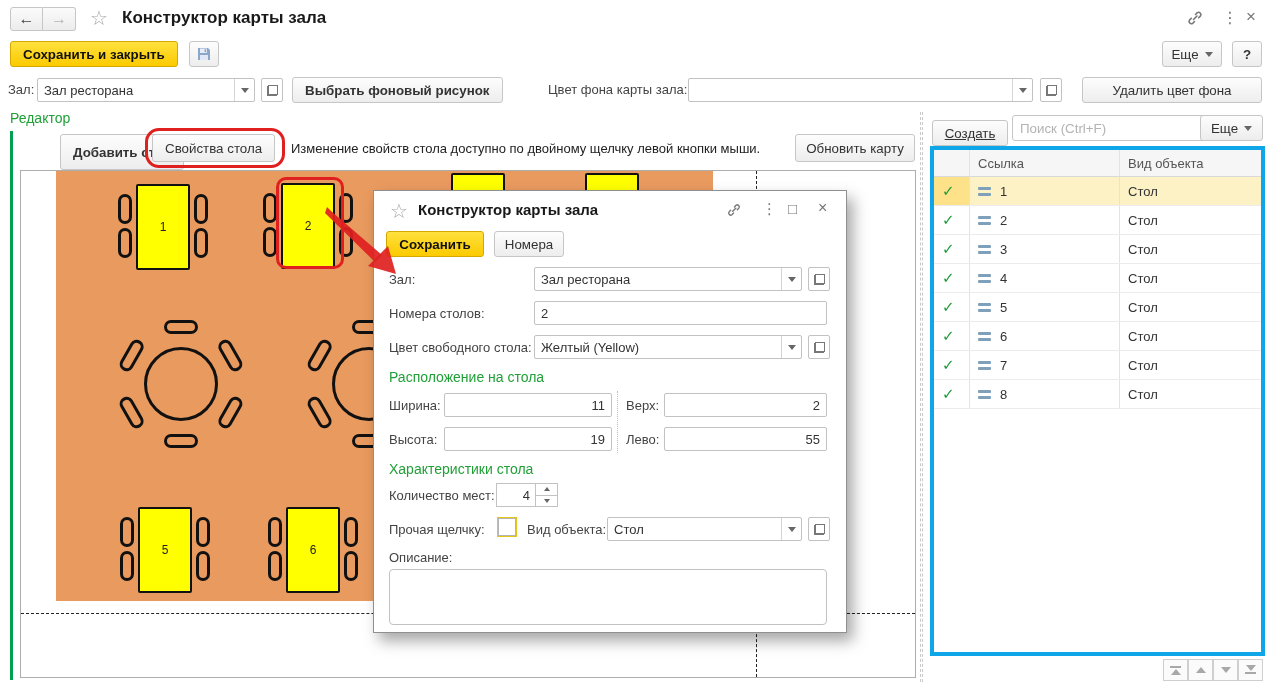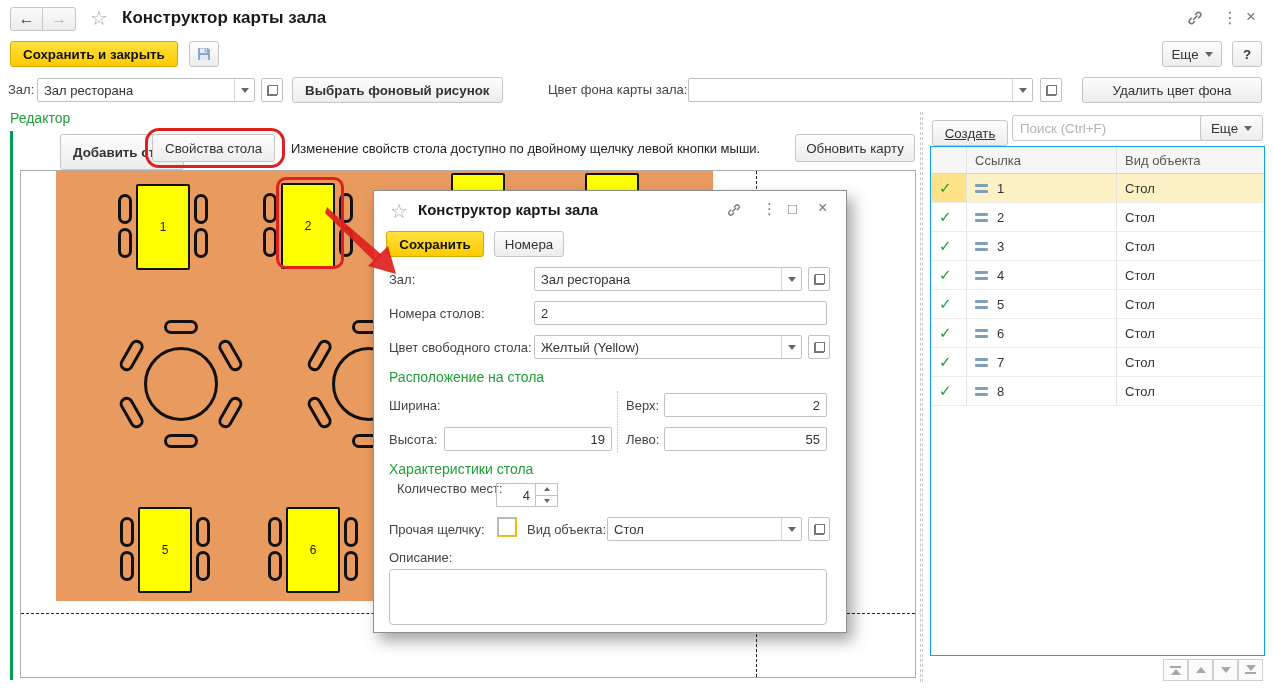--- a/index.html
+++ b/index.html
@@ -52,21 +52,21 @@
   .spin .num { width:40px; border:1px solid #c2c2c2; display:flex; align-items:center; justify-content:flex-end; padding:0 5px; }
   .spin .btns { width:22px; display:flex; flex-direction:column; border:1px solid #c2c2c2; border-left:none; }
   .spin .btns div { flex:1; display:flex; align-items:center; justify-content:center; }
   .spin .btns div:first-child { border-bottom:1px solid #c2c2c2; }
   .tri-up-s { width:0;height:0;border-left:3.5px solid transparent;border-right:3.5px solid transparent;border-bottom:4px solid #666; }
   .tri-dn-s { width:0;height:0;border-left:3.5px solid transparent;border-right:3.5px solid transparent;border-top:4px solid #666; }
   .checkbox { width:18px; height:18px; background:#fff; border:1px solid #b5b5b5; outline:1.5px solid #e7c61c; }
   textarea.desc { position:absolute; border:1px solid #c2c2c2; border-radius:4px; resize:none; outline:none; }
   
   #splitter { left:920px; top:112px; height:570px; width:3px; border-left:1px dashed #c9c9c9; border-right:1px dashed #c9c9c9; }
-  #ptable { left:930px; top:146px; width:335px; height:510px; border:1px solid #0ea5e9; background:#fff; }
+  #ptable { left:930px; top:146px; width:335px; height:510px; border:4px solid #0ea5e9; background:#fff; }
   #ptable .hdr { display:flex; height:27px; background:#f6f6f6; border-bottom:1px solid #d9d9d9; color:#555; }
   #ptable .hdr div { display:flex; align-items:center; padding-left:8px; }
   .c0 { width:36px; border-right:1px solid #e3e3e3; }
   .c1 { width:150px; border-right:1px solid #e3e3e3; }
   .c2 { flex:1; }
   .prow { display:flex; height:29px; border-bottom:1px solid #ececec; align-items:stretch; }
   .prow div { display:flex; align-items:center; padding-left:8px; }
   .prow.sel { background:#fcf2c6; }
   .prow.sel .c0 { background:#fde289; }
   .check { color:#1e9b3a; font-weight:bold; font-size:15px; }
@@ -267,37 +267,40 @@
       </span>
   </div>
   <div class="pickbtn" style="position:absolute;left:431px;top:144px;">
       <span class="sel-ico"></span>
     </div>
 
   <div class="green-h" style="position:absolute;left:15px;top:178px;">Расположение на стола</div>
   <div style="position:absolute;left:243px;top:200px;height:62px;border-left:1px dotted #bdbdbd;"></div>
 
   <label style="position:absolute;left:15px;top:207px;">Ширина:</label>
+  <div class="input" style="position:absolute;left:70px;top:202px;width:168px;justify-content:flex-end;padding:0 6px;">
+    <span>11</span>
+  </div>
   <label style="position:absolute;left:252px;top:207px;">Верх:</label>
   <div class="input" style="position:absolute;left:290px;top:202px;width:163px;justify-content:flex-end;padding:0 6px;">
     <span>2</span>
   </div>
 
   <label style="position:absolute;left:15px;top:241px;">Высота:</label>
   <div class="input" style="position:absolute;left:70px;top:236px;width:168px;justify-content:flex-end;padding:4px 6px;">
     <span>19</span>
   </div>
   <label style="position:absolute;left:252px;top:241px;">Лево:</label>
   <div class="input" style="position:absolute;left:290px;top:236px;width:163px;justify-content:flex-end;padding:0 6px;">
     <span>55</span>
   </div>
 
   <div class="green-h" style="position:absolute;left:15px;top:270px;">Характеристики стола</div>
 
-  <label style="position:absolute;left:15px;top:290px;margin-left:8px;">Количество мест:</label>
+  <label style="position:absolute;left:15px;top:297px;">Количество мест:</label>
   <div class="spin" style="position:absolute;left:122px;top:292px;">
     <div class="num">
         <span>4</span>
       </div>
     <div class="btns">
       <div>
           <span class="tri-up-s"></span>
         </div>
       <div>
           <span class="tri-dn-s"></span>

